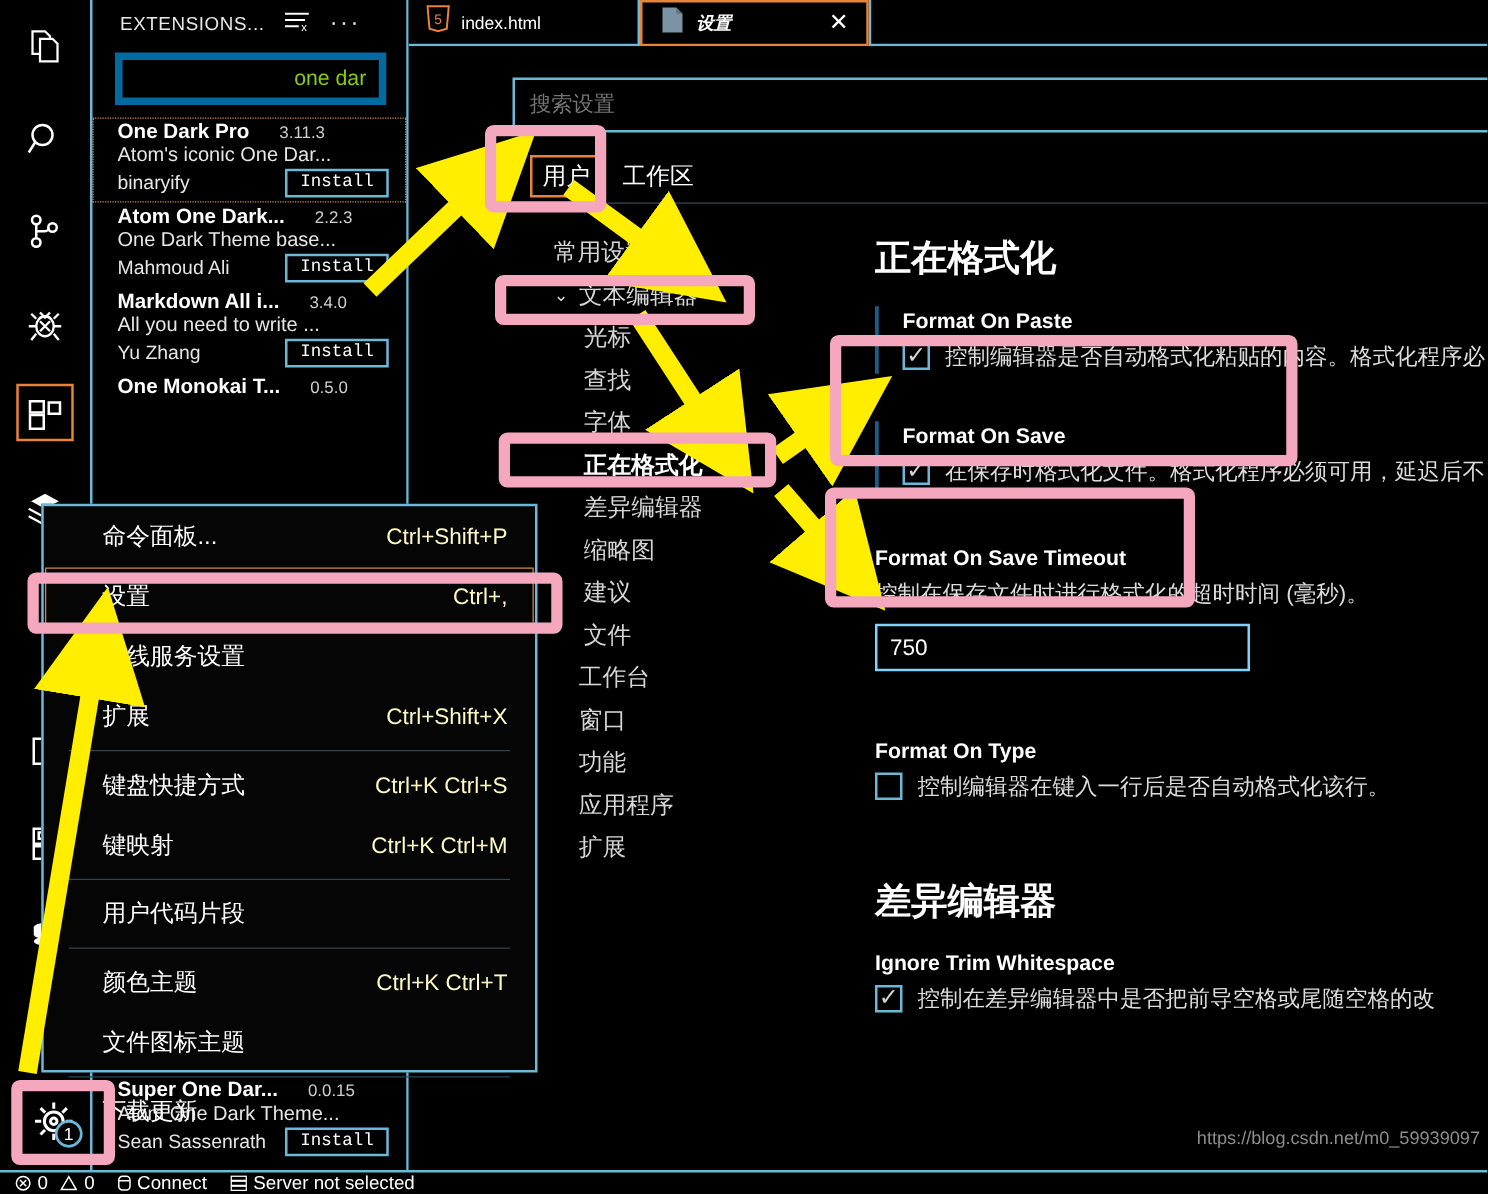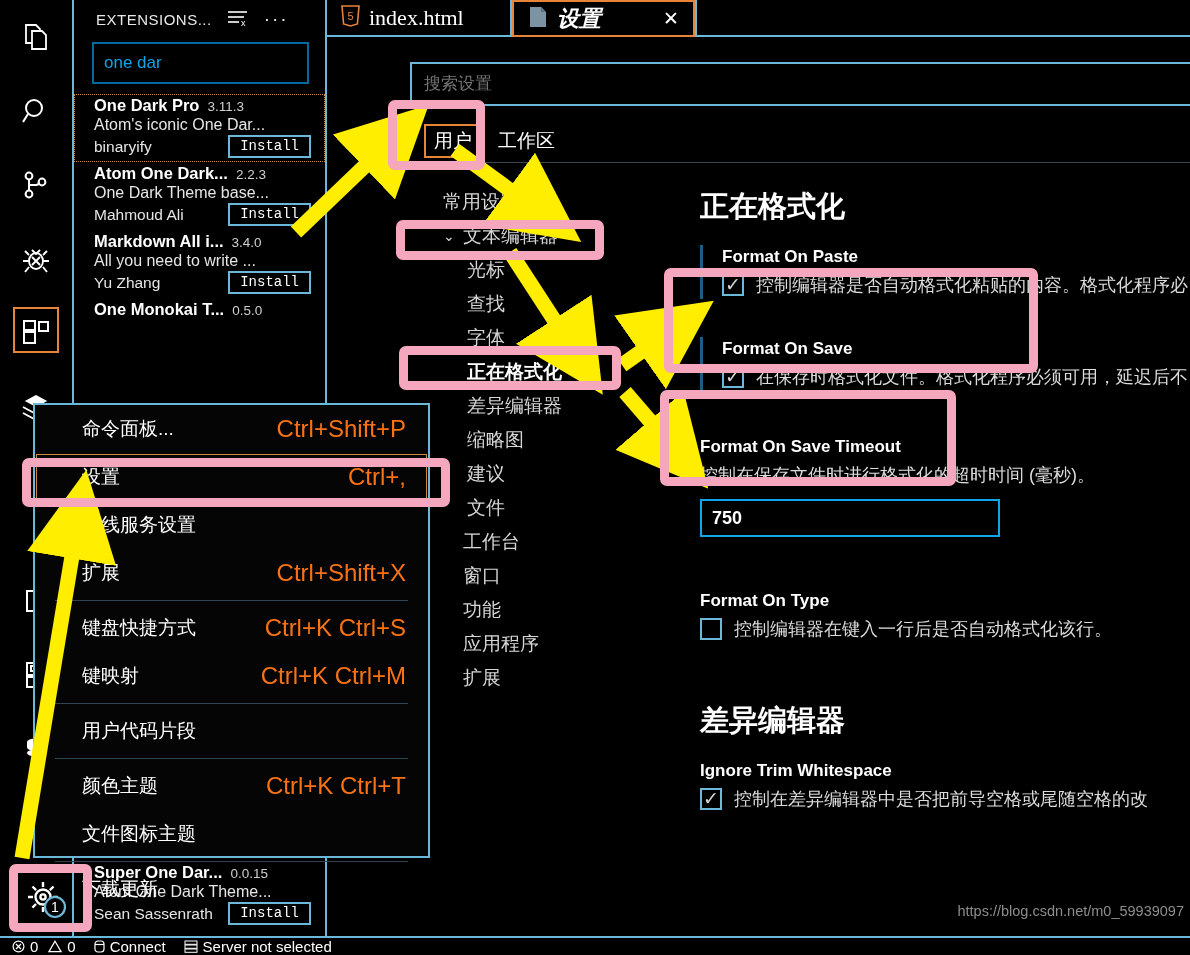--- a/index.html
+++ b/index.html
@@ -35,30 +35,31 @@
     box-sizing:border-box;
   }
   #sidebar-header{
     height:38px;display:flex;align-items:center;gap:14px;
     padding-left:22px;font-size:15px;letter-spacing:.5px;color:#e8e8e8;
   }
   #sidebar-header .title{font-size:15px;}
   #ext-search-wrap{padding:4px 16px 0 18px;}
   #ext-search{
     width:100%;height:42px;box-sizing:border-box;
-    background:#000;border:2px solid #0369a1;color:#0ea5e9;
+    background:#000;border:6px solid #0369a1;color:#84cc16;
     font-size:17px;padding:0 10px;outline:none;
     font-family:"Liberation Sans",sans-serif;
+    text-align:right;
   }
   .ext-list{margin-top:10px;}
   .ext-item{
     padding:2px 14px 4px 20px;position:relative;
   }
   .ext-item.selected{outline:1px dotted #d08a40;outline-offset:-1px;}
-  .ext-row1{display:flex;align-items:baseline;gap:8px;}
+  .ext-row1{display:flex;align-items:baseline;gap:24px;}
   .ext-name{font-weight:bold;font-size:16.5px;color:#fff;white-space:nowrap;}
   .ext-ver{font-size:13.5px;color:#cfcfcf;}
   .ext-desc{font-size:16px;color:#e6e6e6;white-space:nowrap;overflow:hidden;margin-top:1px;}
   .ext-row3{display:flex;align-items:center;justify-content:space-between;margin-top:1px;}
   .ext-pub{font-size:15.5px;color:#e6e6e6;}
   .btn-install{
     border:2px solid #6cb8d8;background:#000;color:#fff;
     font-size:14px;padding:1px 10px 2px;font-family:Liberation Mono, monospace;
     cursor:pointer;
   }
@@ -66,21 +67,21 @@
   
   #tabbar{position:absolute;left:327px;top:0;right:0;height:37px;background:#000;}
   .tab{
     position:absolute;top:0;height:37px;box-sizing:border-box;
     display:flex;align-items:center;gap:9px;padding:0 14px;
     border-right:2px solid #6cb8d8;border-bottom:2px solid #6cb8d8;
     background:#000;color:#fff;
   }
   #tab-index{left:0;width:185px;}
   #tab-settings{left:185px;width:183px;border:2px solid #e8833a;border-bottom:2px solid #e8833a;}
-  .tab-label{font-size:22px;font-family:Liberation Serif, serif;}
+  .tab-label{font-size:14px;}
   #tab-settings .tab-label{font-style:italic;font-weight:bold;}
   .tab-close{margin-left:auto;font-size:19px;color:#fff;line-height:1;}
   #tabbar-rest{
     position:absolute;left:368px;top:0;right:0;height:37px;
     border-bottom:2px solid #6cb8d8;border-left:2px solid #6cb8d8;box-sizing:border-box;
   }
 
   
   #settings-editor{position:absolute;left:327px;top:37px;right:0;bottom:19px;background:#000;}
   #settings-search{
@@ -108,32 +109,32 @@
   .setting .marker{position:absolute;left:0;top:2px;bottom:2px;width:3px;background:#1c5d86;}
   .setting-key{font-size:17px;font-weight:bold;color:#ffffff;margin-bottom:6px;}
   .setting-row{display:flex;align-items:center;gap:12px;}
   .cb{width:22px;height:22px;border:2px solid #6cb8d8;box-sizing:border-box;
       display:flex;align-items:center;justify-content:center;flex:0 0 auto;background:#000;}
   .cb .tick{color:#d6d6d6;font-size:19px;line-height:1;margin-top:-2px;}
   .setting-desc{font-size:18px;color:#dcdcdc;white-space:nowrap;}
   .setting-desc.plain{padding-left:0;}
   .num-input{
     width:300px;height:38px;box-sizing:border-box;background:#000;
-    border:2px solid #0ea5e9;color:#fff;font-size:18px;padding:0 10px;
-    outline:none;font-family:"Liberation Sans",sans-serif;font-weight:bold;
+    border:2px solid #7dd3fc;color:#fff;font-size:18px;padding:0 10px;
+    outline:none;font-family:"Liberation Sans",sans-serif;
   }
 
   
   #ctxmenu{
     position:absolute;left:33px;top:403px;width:397px;height:455px;
     background:#050505;border:2px solid #6cb8d8;box-sizing:border-box;z-index:40;
   }
   .mi{height:48px;display:flex;align-items:center;padding:0 22px 0 47px;color:#fff;}
   .mi .mlabel{font-size:19px;}
-  .mi .mkey{margin-left:auto;font-size:24px;color:#f97316;}
+  .mi .mkey{margin-left:auto;font-size:18px;color:#fef9c3;}
   .msep{height:1px;background:#2f4450;margin:3px 20px;}
   #mi-settings{outline:1px solid #d08a40;outline-offset:-2px;}
 
   
   #statusbar{
     position:absolute;left:0;bottom:0;width:1190px;height:19px;
     background:#000;border-top:2px solid #6cb8d8;box-sizing:border-box;
     display:flex;align-items:center;gap:18px;padding-left:12px;
     font-size:15px;color:#fff;
   }

